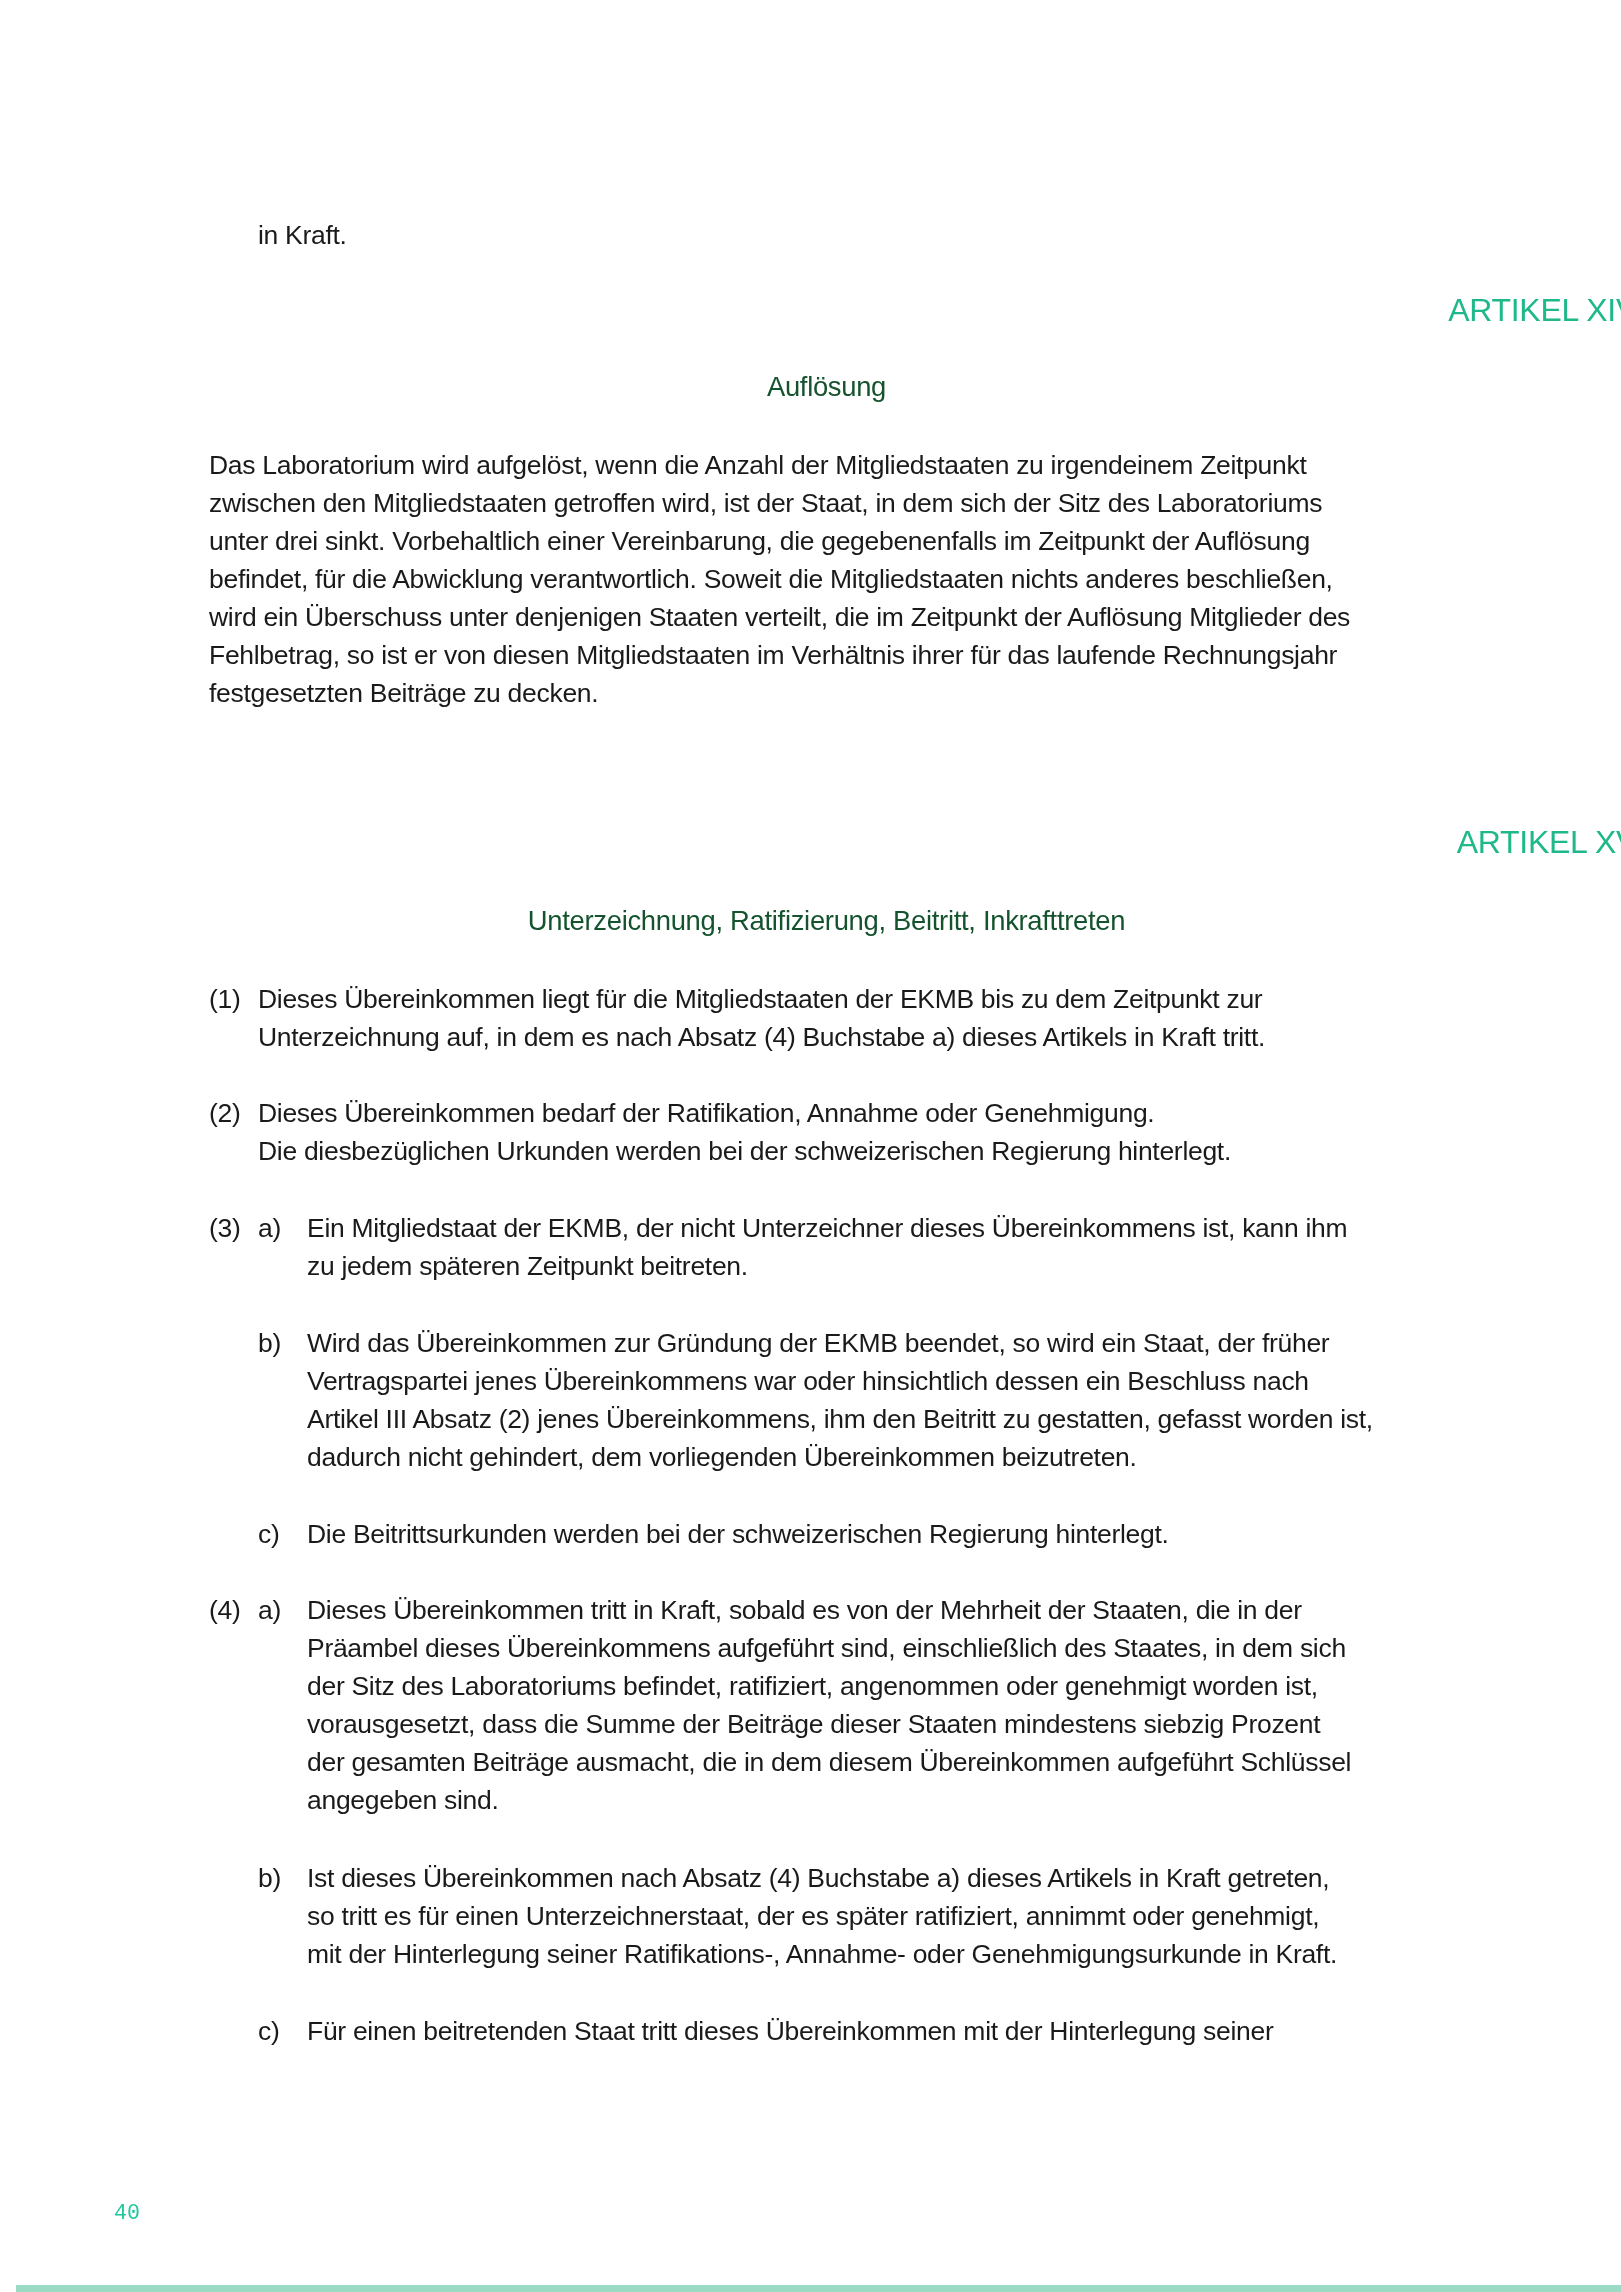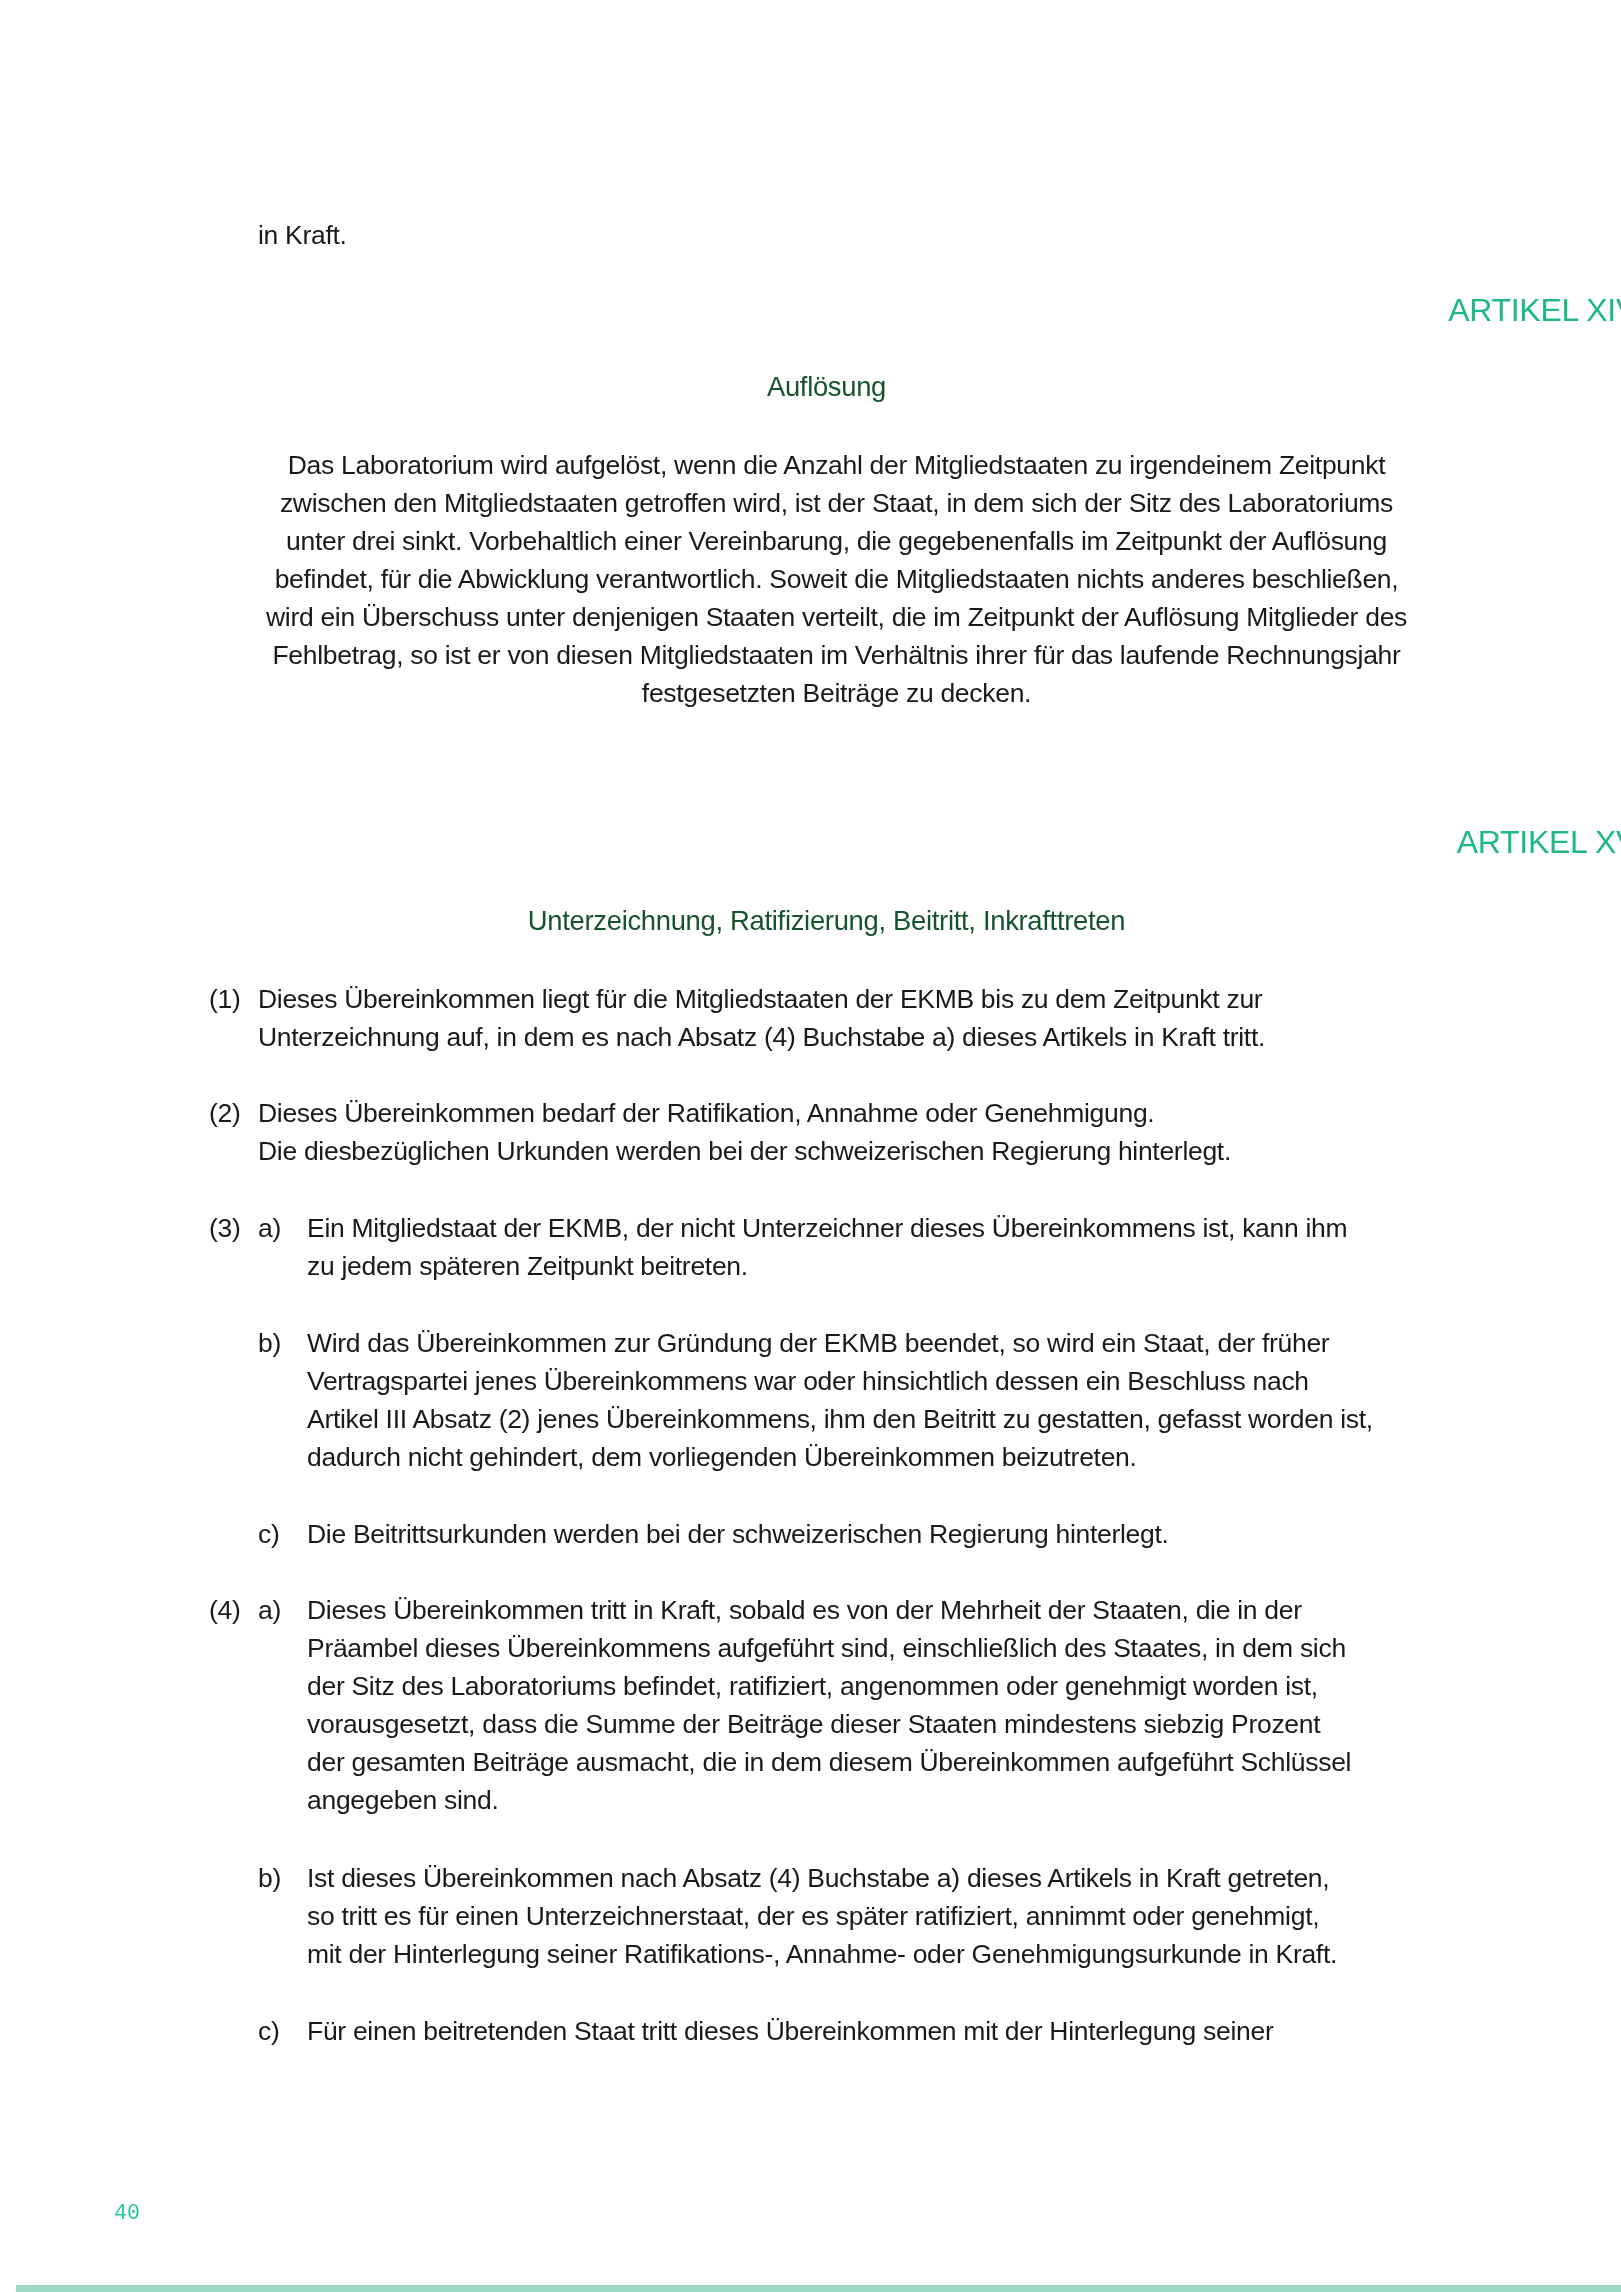--- a/index.html
+++ b/index.html
@@ -28,21 +28,21 @@
 </head>
 <body>
 
 <div class="page">
 
   <div class="txt cont">in Kraft.</div>
 
   <div class="art-head" style="top: 259px; color: rgb(31, 184, 138);">ARTIKEL XIV</div>
   <div class="art-sub" style="top:335px;">Auflösung</div>
 
-  <div class="para" style="top:414px;text-align:center;">
+  <div class="para" style="top:414px;">
     <span class="line">Das Laboratorium wird aufgelöst, wenn die Anzahl der Mitgliedstaaten zu irgendeinem Zeitpunkt</span>
     <span class="line">zwischen den Mitgliedstaaten getroffen wird, ist der Staat, in dem sich der Sitz des Laboratoriums</span>
     <span class="line">unter drei sinkt. Vorbehaltlich einer Vereinbarung, die gegebenenfalls im Zeitpunkt der Auflösung</span>
     <span class="line">befindet, für die Abwicklung verantwortlich. Soweit die Mitgliedstaaten nichts anderes beschließen,</span>
     <span class="line">wird ein Überschuss unter denjenigen Staaten verteilt, die im Zeitpunkt der Auflösung Mitglieder des</span>
     <span class="line">Fehlbetrag, so ist er von diesen Mitgliedstaaten im Verhältnis ihrer für das laufende Rechnungsjahr</span>
     <span class="line">festgesetzten Beiträge zu decken.</span>
   </div>
 
   <div class="art-head" style="top: 791px; color: rgb(31, 184, 138);">ARTIKEL XV</div>

